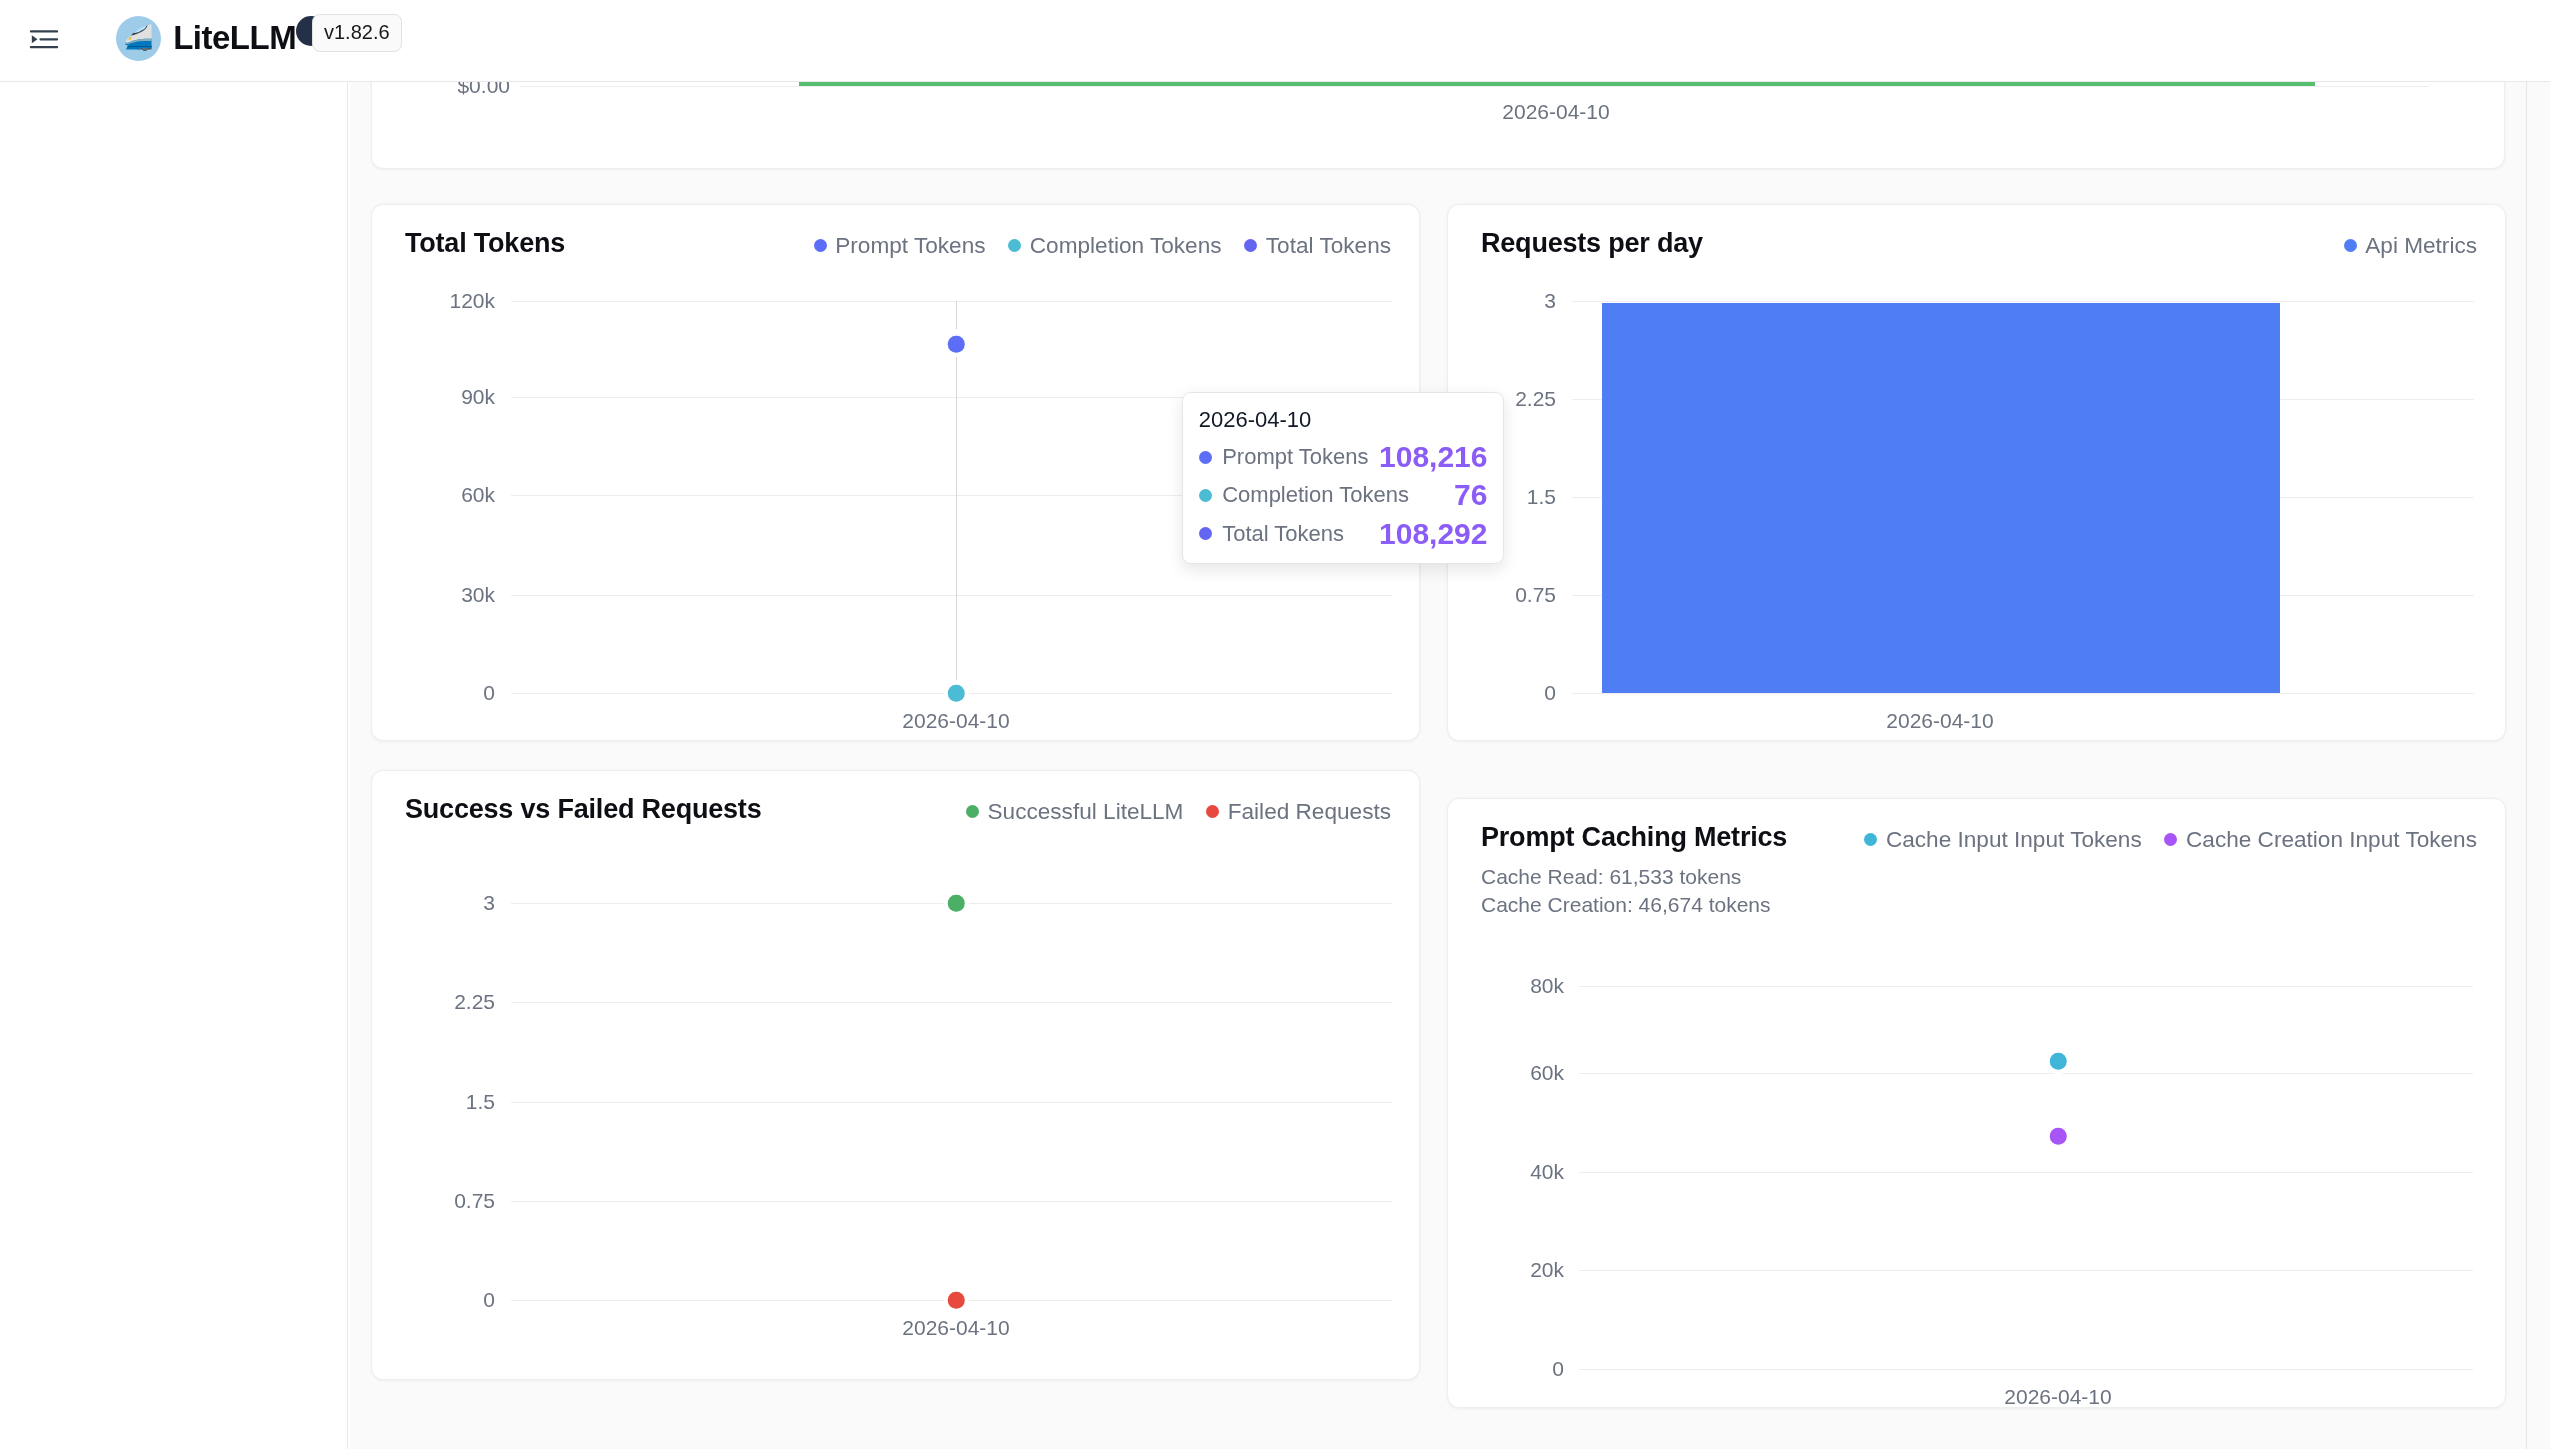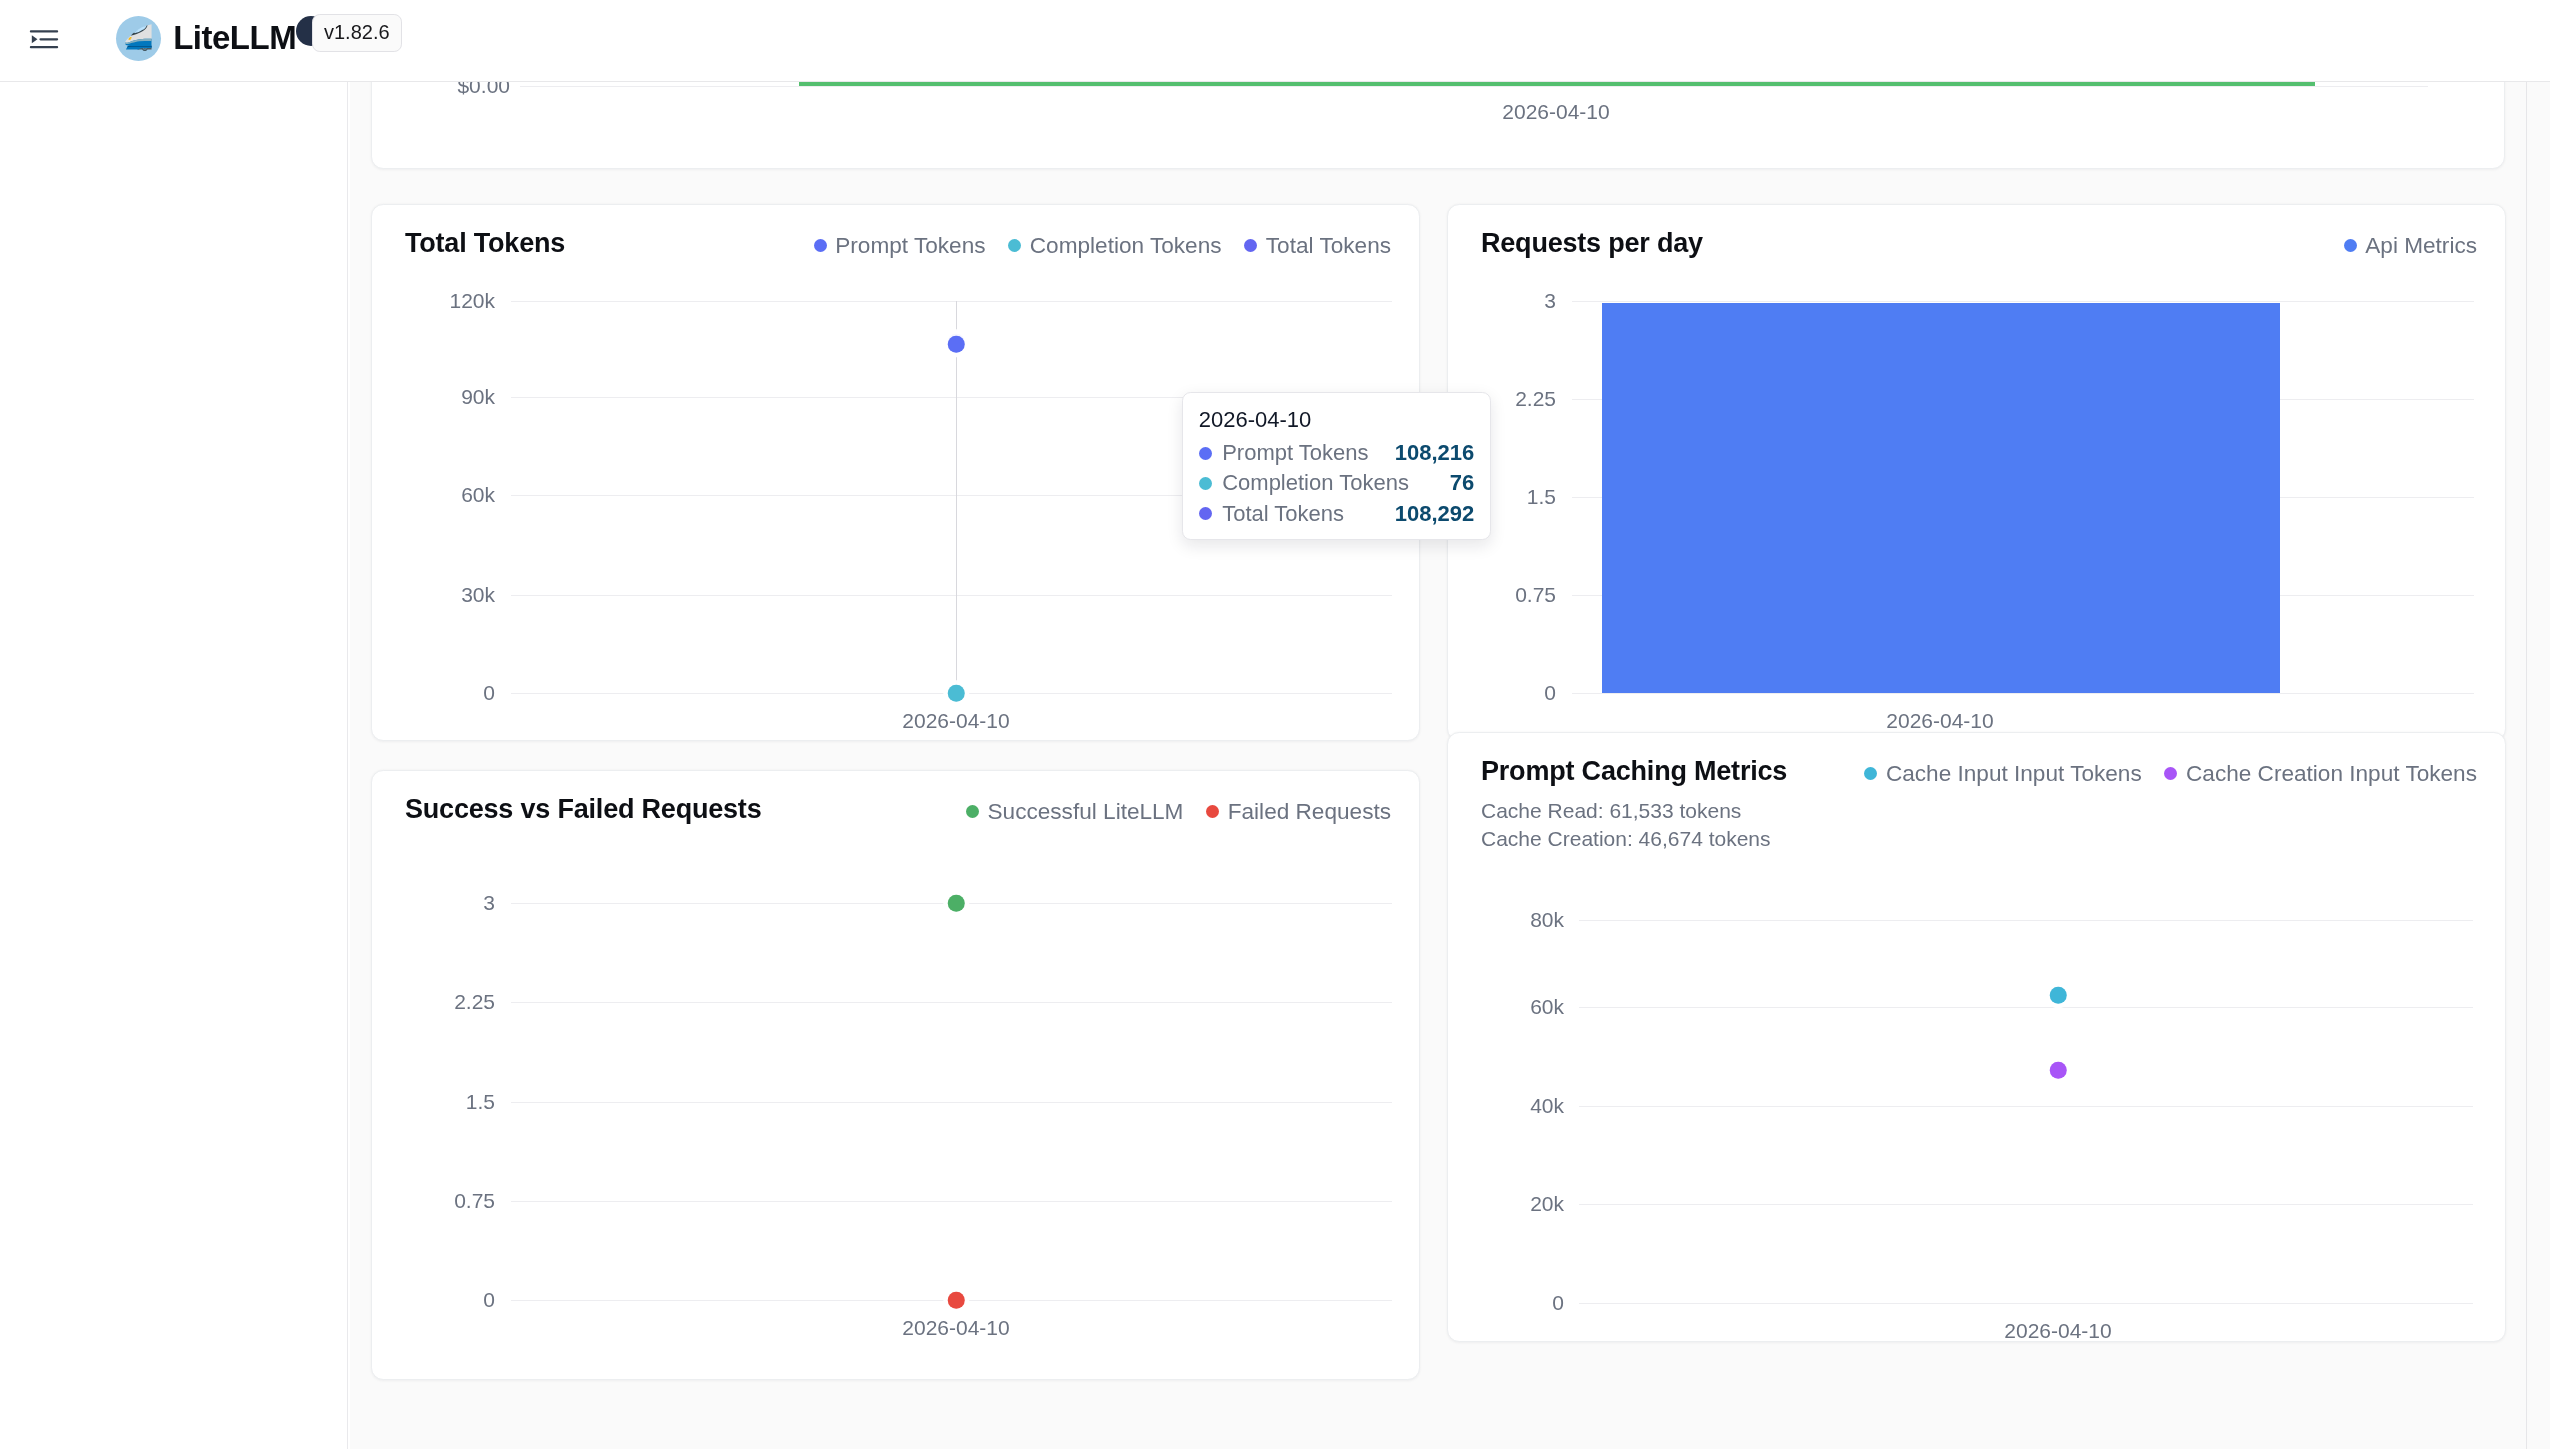--- a/index.html
+++ b/index.html
@@ -97,21 +97,21 @@
     border-radius: 12.2px;
     box-shadow: 0 0.9px 2.6px rgba(16,24,40,0.05);
   }
 
   
   #card-spend { left: 21px; top: -122px; width: 2134px; height: 209px; }
 
   #card-total-tokens  { left: 21px; top: 122px;  width: 1049px; height: 537px; }
   #card-requests      { left: 1097px; top: 122px; width: 1059px; height: 537px; }
   #card-success       { left: 21px; top: 688px;  width: 1049px; height: 610px; }
-  #card-caching       { left: 1097px; top: 650px; width: 1059px; height: 610px; text-decoration: underline; }
+  #card-caching       { left: 1097px; top: 716px; width: 1059px; height: 610px; text-decoration: underline; }
 
   .card-head {
     position: absolute; left: 0; top: 0; right: 0;
     padding: 22.6px 28px 0 33px;
     display: flex; align-items: flex-start; justify-content: space-between;
   }
   .card-title {
     font-size: 27px; font-weight: 700; color: #0d0f14;
     letter-spacing: -0.2px; white-space: nowrap;
   }
@@ -158,21 +158,21 @@
     z-index: 12;
     min-width: 309px;
   }
   .tt-date { font-size: 22px; color: #111827; margin-bottom: 7px; }
   .tt-row {
     display: flex; align-items: center; gap: 10.5px;
     margin-top: 4.4px;
   }
   .tt-dot { width: 13px; height: 13px; border-radius: 50%; flex: 0 0 auto; }
   .tt-name { font-size: 22px; color: #6b7280; flex: 1 1 auto; white-space: nowrap; }
-  .tt-val  { font-size: 22px; color: #0c4a6e; font-weight: 600; white-space: nowrap; }
+  .tt-val  { font-size: 30px; color: #8b5cf6; font-weight: 600; white-space: nowrap; }
 
   
   .scroll-gutter {
     position: absolute; right: 0; top: 82px; width: 24.4px; height: 1367px;
     background: #fafafa; border-left: 0.9px solid #e6e6e9;
   }
 </style>
 </head>
 <body>
 

